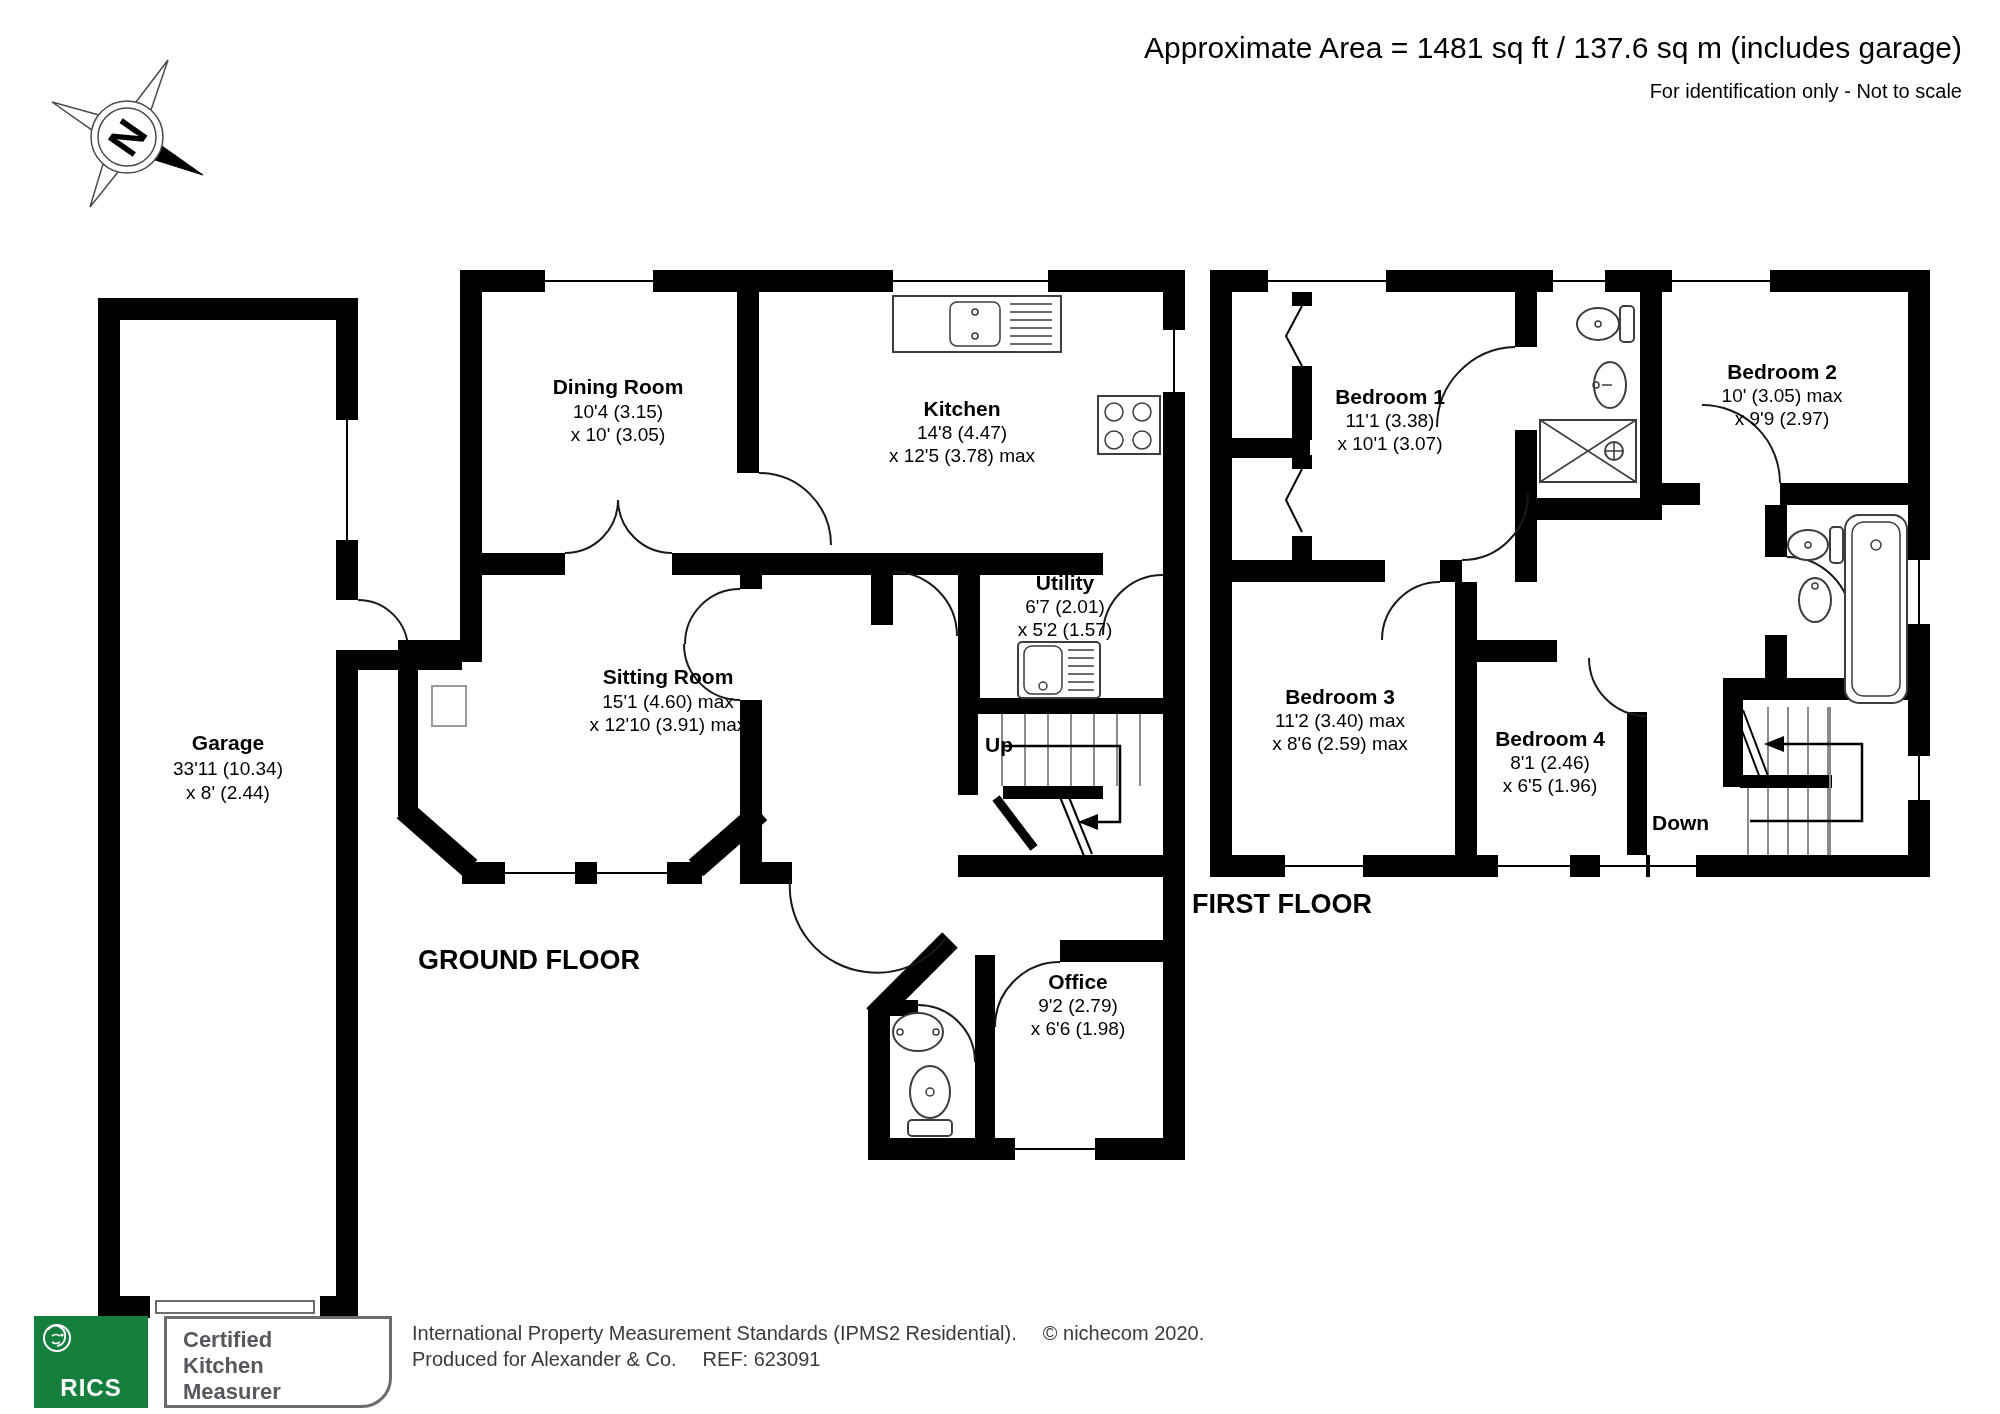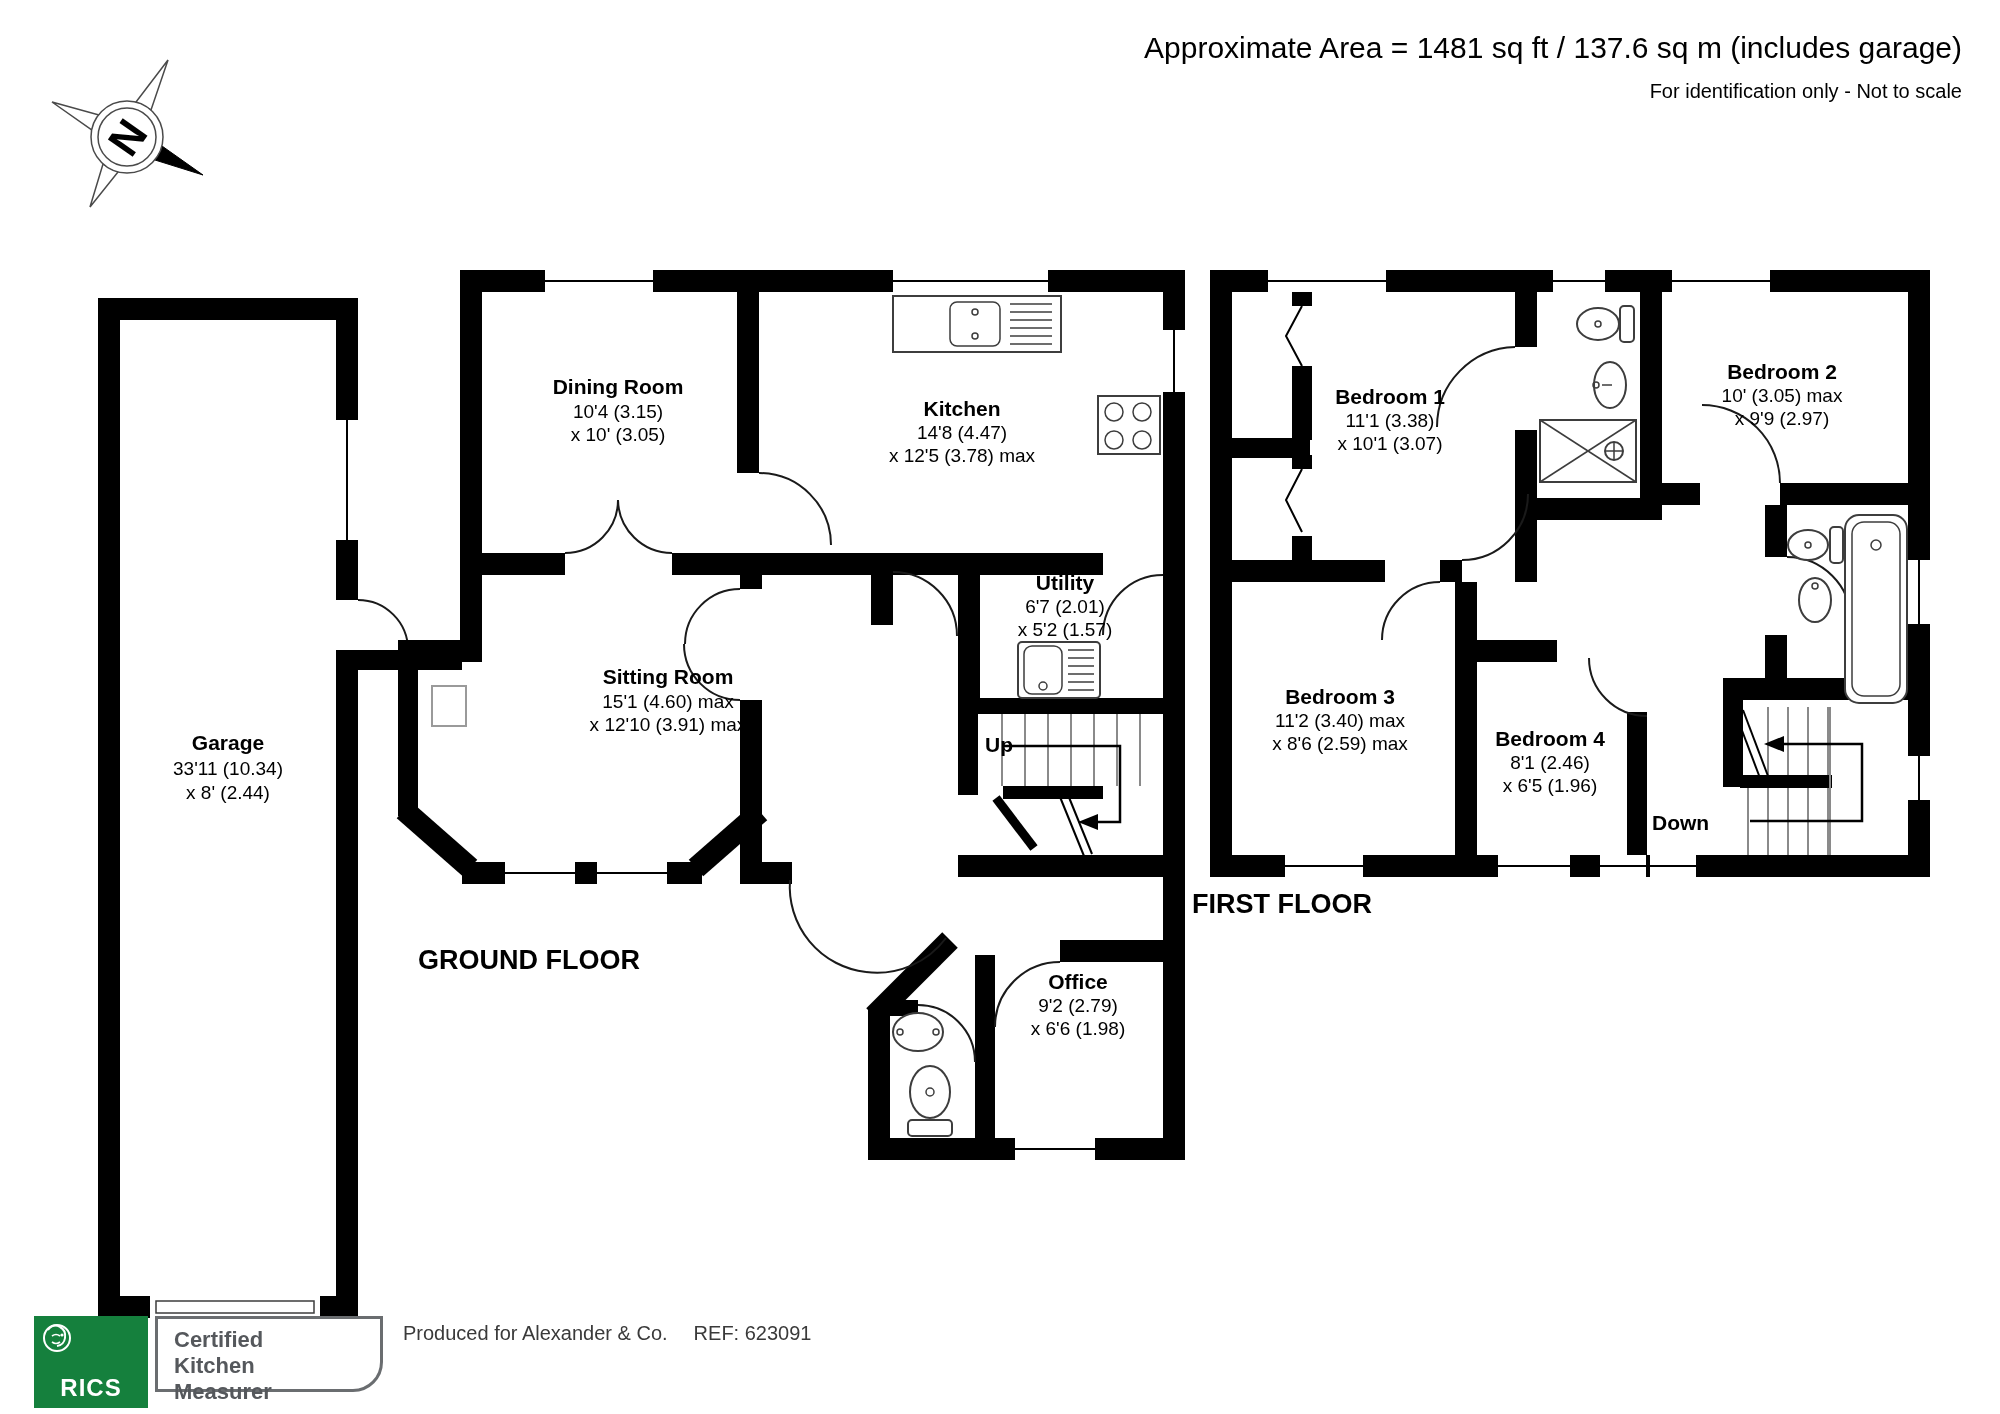--- a/index.html
+++ b/index.html
@@ -29,22 +29,22 @@
   .cut{stroke:#000;stroke-width:2;fill:none;}
   .star-pt{fill:#fff;stroke:#4a4a4a;stroke-width:1.5;}
   .star-pt-black{fill:#000;stroke:#000;}
   .compass-ring{fill:#fff;stroke:#4a4a4a;stroke-width:1.5;}
   .fp-gray{stroke:#9a9a9a;stroke-width:2;fill:#fff;}
   
   .footer{position:absolute;left:34px;top:1316px;display:flex;align-items:stretch;}
   .rics-box{width:114px;height:92px;background:#15803d;display:flex;flex-direction:column;
             align-items:center;justify-content:flex-end;box-sizing:border-box;padding-bottom:6px;}
   .rics-word{color:#fff;font-weight:700;font-size:24px;letter-spacing:1px;}
-  .badge{width:228px;height:76px;box-sizing:border-box;border:3px solid #6a6d70;
-         border-radius:0 0 30px 0;margin-left:7px;padding:8px 0 0 16px;}
+  .badge{width:228px;height:92px;box-sizing:border-box;border:3px solid #6a6d70;
+         border-radius:0 0 30px 0;margin-left:16px;padding:8px 0 0 16px;}
   .badge div{font-weight:700;font-size:22px;line-height:26px;color:#55585c;}
   .disclaimer{margin-left:20px;padding-top:4px;}
   .disclaimer .dline{font-size:20px;line-height:26px;color:#3a3a3a;}
   .dline .gap{display:inline-block;width:26px;}
 </style>
 </head>
 <body>
 
 <div class="page">
 
@@ -426,17 +426,18 @@
       <circle cx="28" cy="19" r="1.6" fill="#ffffff"></circle>
     </svg>
     <div class="rics-word">RICS</div>
   </div>
   <div class="badge">
     <div>Certified</div>
     <div>Kitchen</div>
     <div>Measurer</div>
   </div>
   <div class="disclaimer">
+    <div class="dline"><span>International Property Measurement Standards (IPMS2 Residential).</span><span class="gap"></span><span>© nichecom 2020.</span></div>
     <div class="dline"><span>Produced for Alexander &amp; Co.</span><span class="gap"></span><span>REF: 623091</span></div>
   </div>
 </div>
 
 </div>
 
 </body></html>

